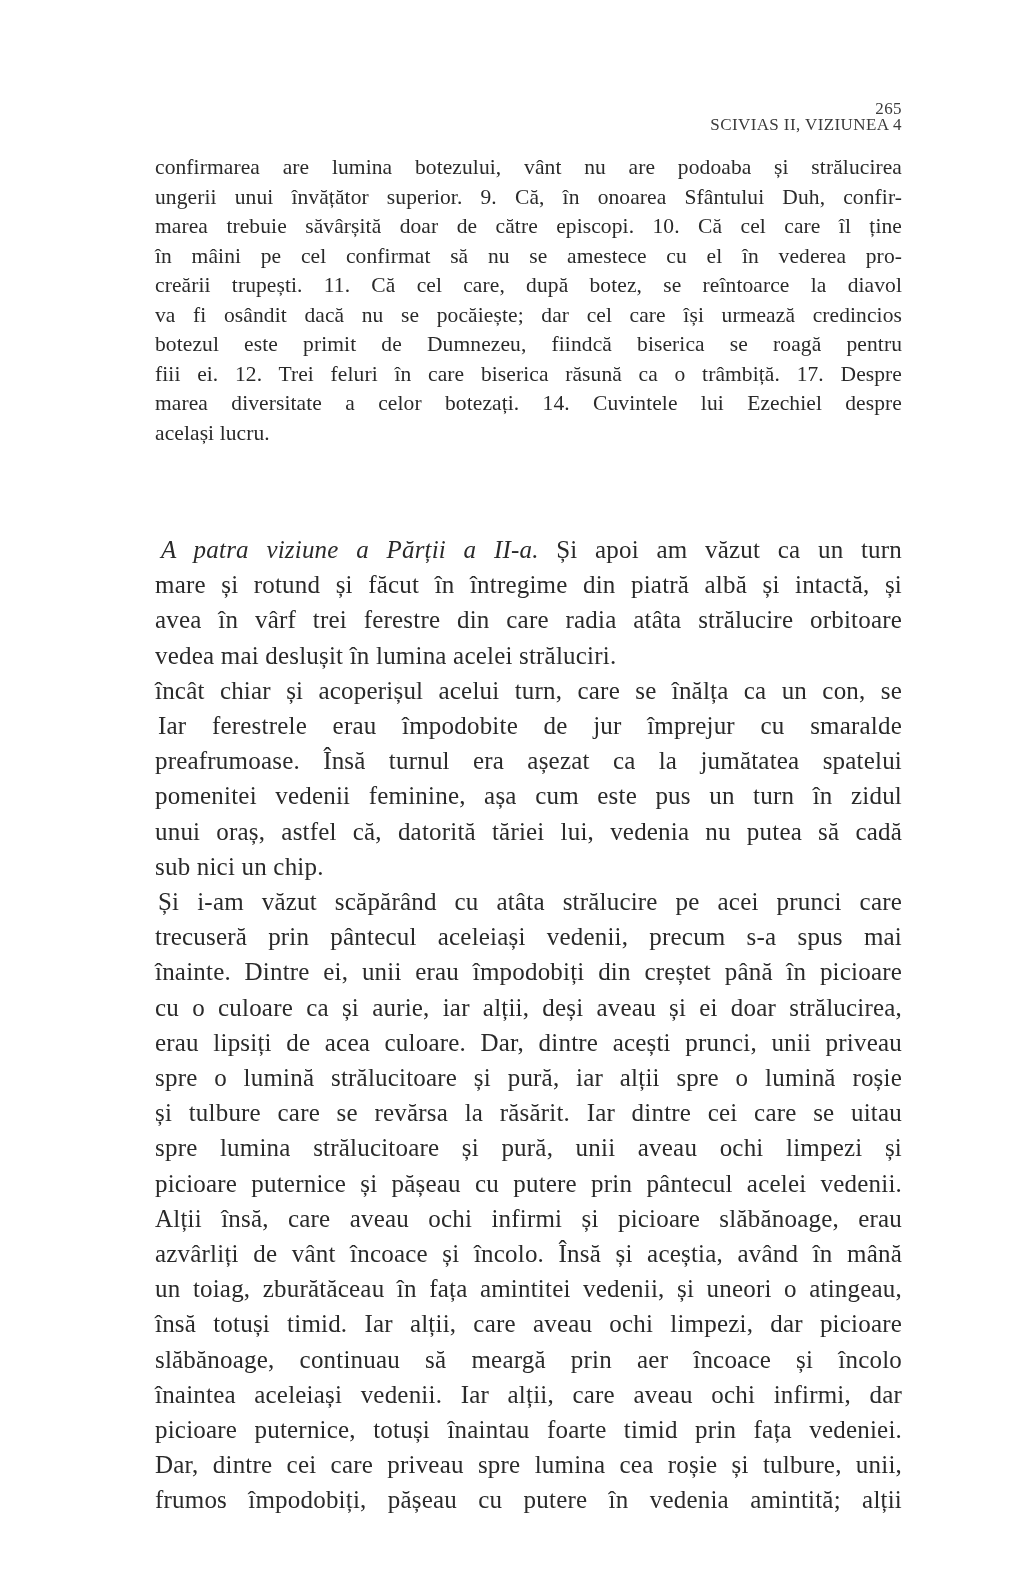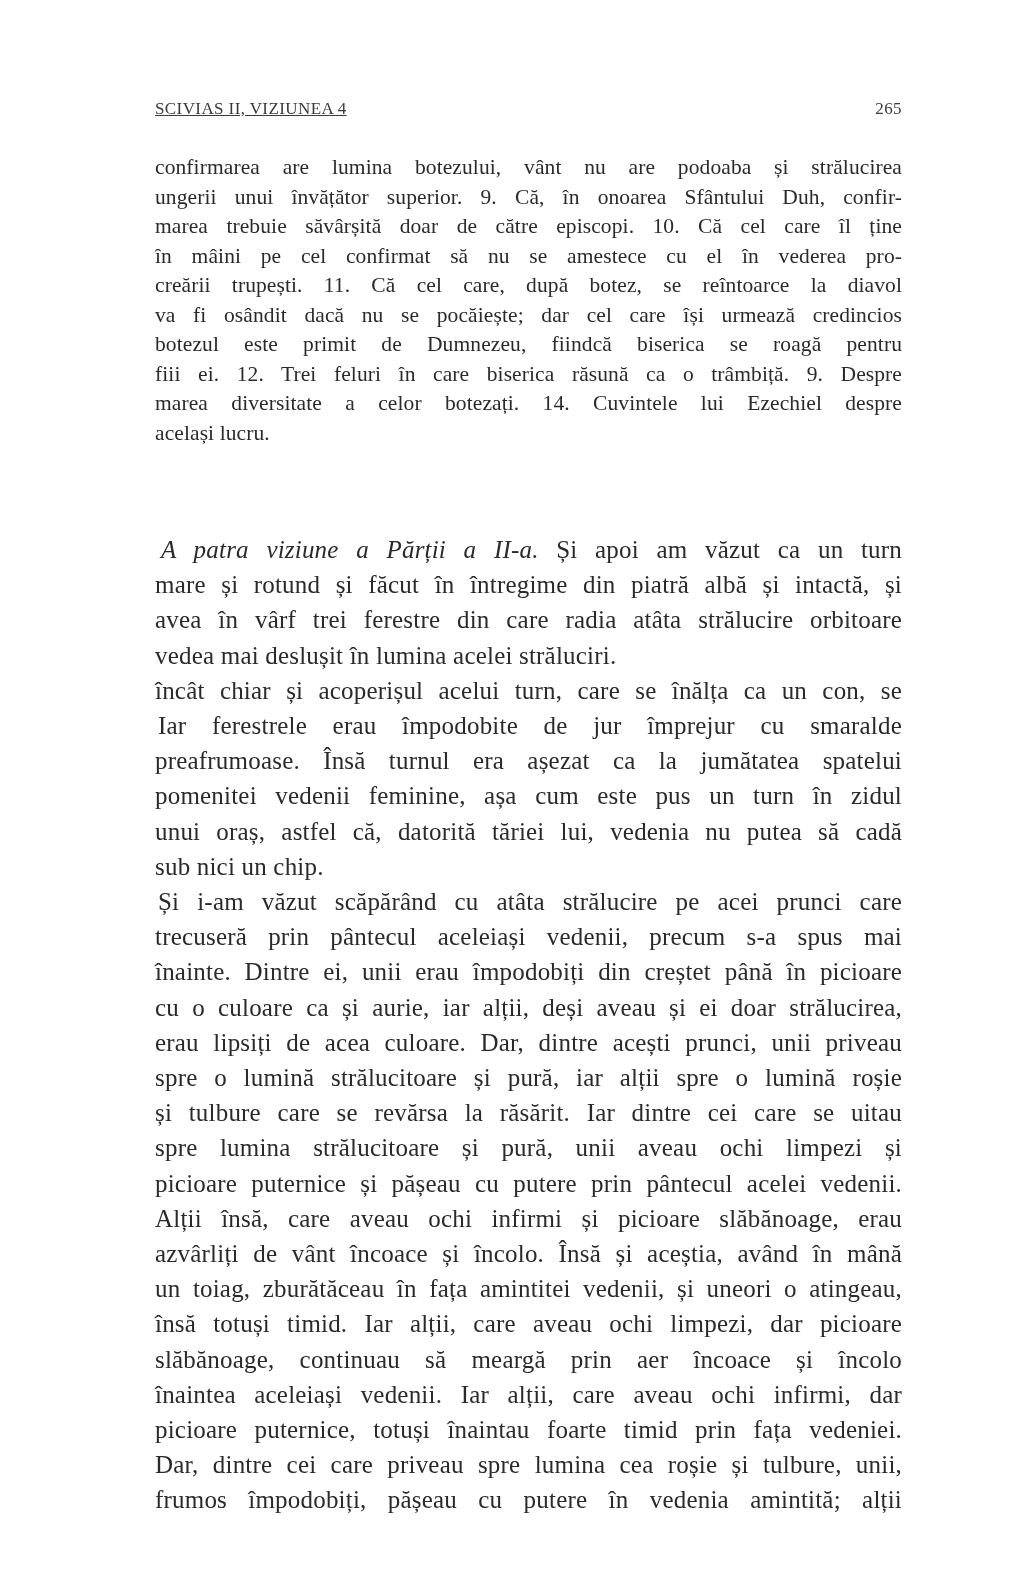--- a/index.html
+++ b/index.html
@@ -28,23 +28,22 @@
       width: 747px;
       height: 28px;
       font-size: 17px;
       letter-spacing: 0.4px;
       color: #3a3a3a;
     }
     .running-head .title {
       position: absolute;
       left: 0;
       width: 747px;
-      text-align: left;
-      top: 0;
-      text-decoration: underline;
+      text-align: right;
+      top: 16px;
     }
     .running-head .folio {
       position: absolute;
       right: 0;
       top: 0;
     }
     .summary {
       position: absolute;
       top: 153px;
       left: 0;
@@ -90,21 +89,21 @@
   </div>
 
   <div class="summary">
     <span class="line">confirmarea are lumina botezului, vânt nu are podoaba și strălucirea</span>
     <span class="line">ungerii unui învățător superior. 9. Că, în onoarea Sfântului Duh, confir-</span>
     <span class="line">marea trebuie săvârșită doar de către episcopi. 10. Că cel care îl ține</span>
     <span class="line">în mâini pe cel confirmat să nu se amestece cu el în vederea pro-</span>
     <span class="line">creării trupești. 11. Că cel care, după botez, se reîntoarce la diavol</span>
     <span class="line">va fi osândit dacă nu se pocăiește; dar cel care își urmează credincios</span>
     <span class="line">botezul este primit de Dumnezeu, fiindcă biserica se roagă pentru</span>
-    <span class="line">fiii ei. 12. Trei feluri în care biserica răsună ca o trâmbiță. 9. Despre</span>
+    <span class="line">fiii ei. 12. Trei feluri în care biserica răsună ca o trâmbiță. 17. Despre</span>
     <span class="line">marea diversitate a celor botezați. 14. Cuvintele lui Ezechiel despre</span>
     <span class="line last">același lucru.</span>
   </div>
 
   <div class="body-text">
 
     <div class="para">
       <span class="line" style="padding-left:3px;margin-top:35px;"><span class="lead">A patra viziune a Părții a II-a.</span><span> Și apoi am văzut ca un turn</span></span>
       <span class="line">mare și rotund și făcut în întregime din piatră albă și intactă, și</span>
       <span class="line">avea în vârf trei ferestre din care radia atâta strălucire orbitoare</span>

